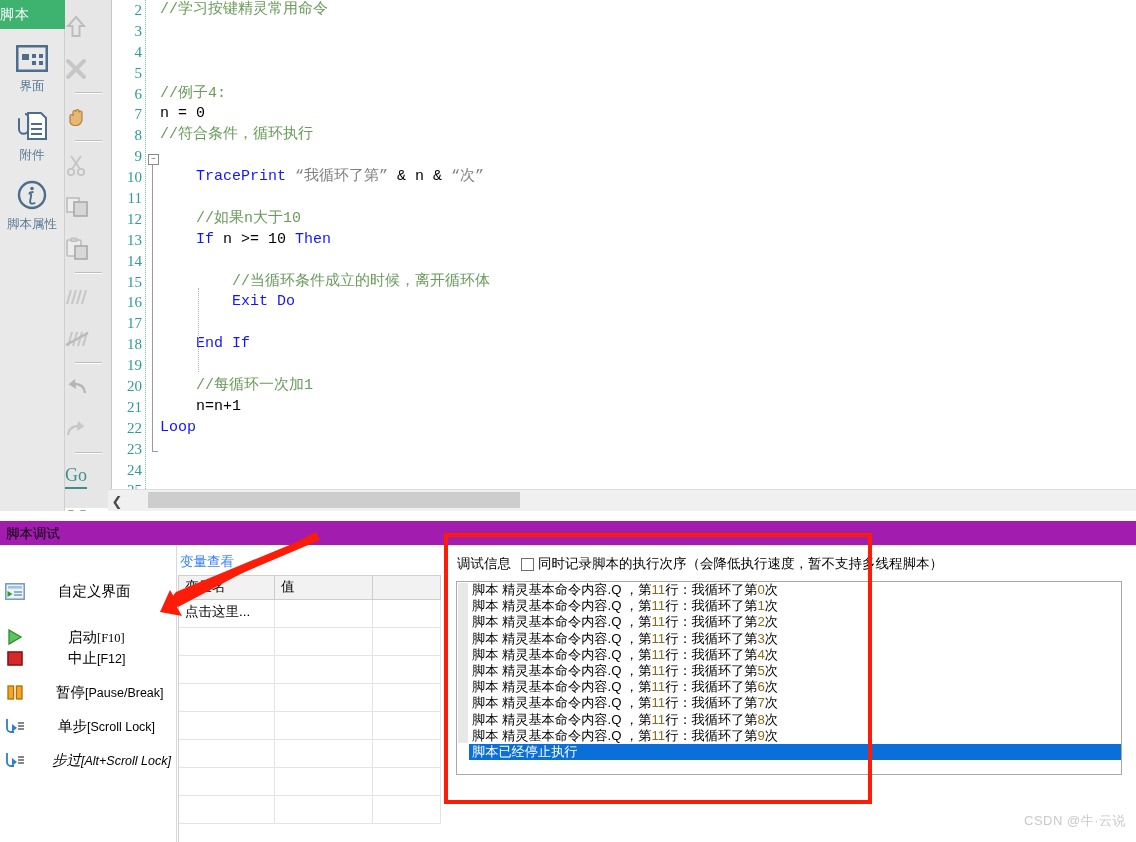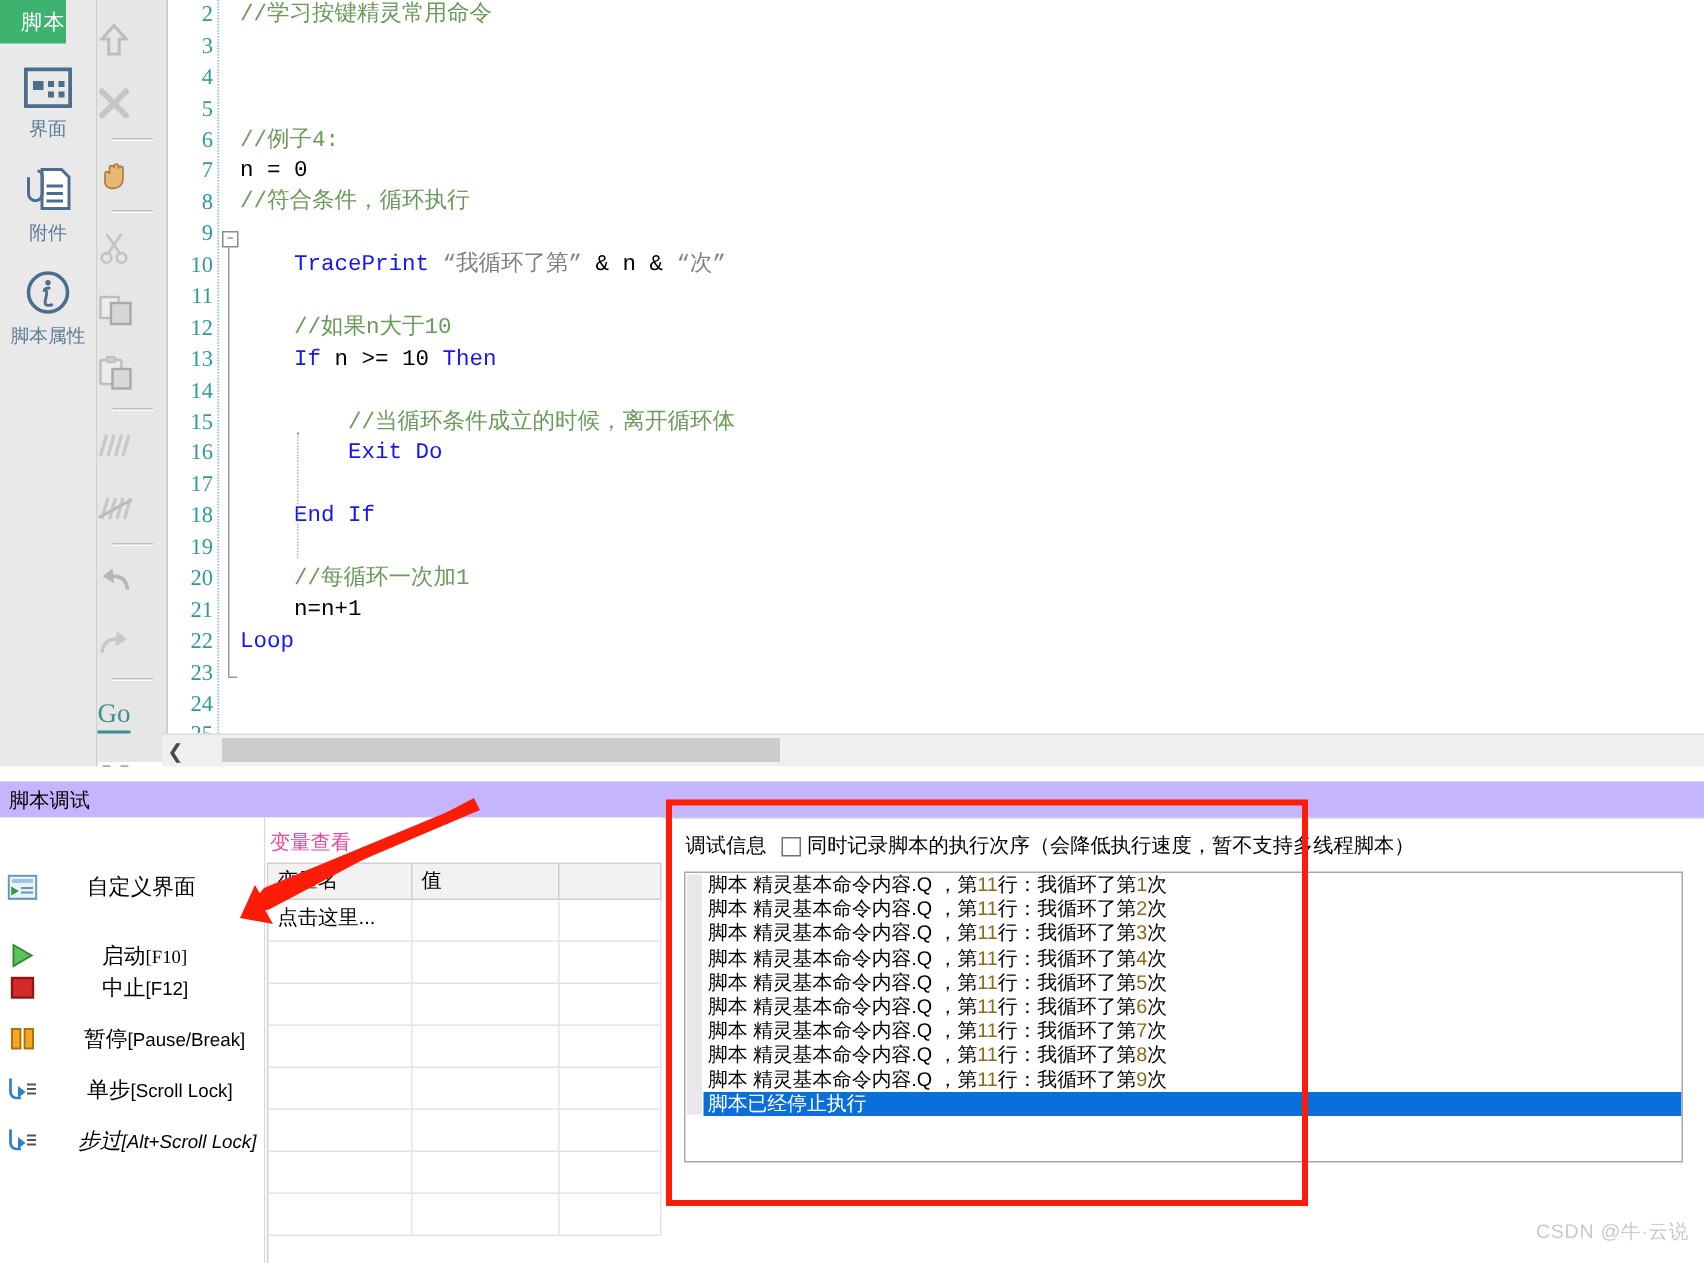--- a/index.html
+++ b/index.html
@@ -11,25 +11,25 @@
     position:relative;
   }
   
   #left-nav{
     position:absolute;left:0;top:0;width:65px;height:521px;
     background:#e9e9e9;
     border-right:1px solid #cfcfcf;
     box-sizing:border-box;
   }
   .nav-tab{
-    width:44px;height:29px;
+    width:65px;height:29px;
     background:#3eb370;
     color:#fff;
     font-size:14px;
-    display:flex;align-items:center;justify-content:flex-end;
+    display:flex;align-items:center;justify-content:flex-start;
     letter-spacing:1px;
   }
   .nav-item{
     margin-top:16px;
     display:flex;flex-direction:column;align-items:center;
     color:#4c6e8c;
     font-size:12px;
   }
   .nav-item .lbl{margin-top:3px;color:#5a7b96;font-size:12.5px;}
   
@@ -117,21 +117,21 @@
     background:#ffffff;
     border-bottom:1px solid #d9d9d9;
   }
   
   #debug-panel{
     position:absolute;left:0;top:521px;right:0;bottom:0;
     background:#ffffff;
   }
   #debug-title-bar{
     position:absolute;left:0;top:0;right:0;height:24px;
-    background:#c4b5fd;
+    background:#a21caf;
     border-bottom:1px solid #e2e2e2;
   }
   #debug-title{
     position:absolute;left:6px;top:4px;
     font-size:13.5px;color:#000;
   }
   
   #dbg-commands{
     position:absolute;left:0;top:24px;width:176px;bottom:0;
     background:#ffffff;
@@ -149,21 +149,21 @@
     font-size:14.5px;color:#000;white-space:nowrap;
   }
   .cmd-lbl .hk{font-size:12.5px;color:#000;}
   
   #var-watch{
     position:absolute;left:177px;top:24px;width:265px;bottom:0;
     background:#ffffff;
   }
   #var-watch-title{
     position:absolute;left:3px;top:8px;
-    font-size:13.5px;color:#ec4899;
+    font-size:13.5px;color:#3b82f6;
   }
   #var-table{
     position:absolute;left:1px;top:30px;width:263px;bottom:0;
     border:1px solid #d0d0d0;border-bottom:none;border-right:none;
     box-sizing:border-box;
   }
   .vt-head{
     display:flex;height:23px;background:#f2f2f2;
     border-bottom:1px solid #cdcdcd;
   }
@@ -596,20 +596,21 @@
 
   <div id="dbg-info">
     <div id="dbg-info-head">
       <span id="dbg-info-label">调试信息</span>
       <span id="log-checkbox"></span>
       <span id="log-checkbox-label">同时记录脚本的执行次序（会降低执行速度，暂不支持多线程脚本）</span>
     </div>
     <div id="log-list">
       <div id="log-scroll"></div>
       <div id="log-rows" style="margin-left:12px;">
+          <div class="log-row"><span>脚本 精灵基本命令内容.Q ，第</span><span class="ln">11</span><span>行：我循环了第</span><span class="ln">0</span><span>次</span></div>
           <div class="log-row"><span>脚本 精灵基本命令内容.Q ，第</span><span class="ln">11</span><span>行：我循环了第</span><span class="ln">1</span><span>次</span></div>
           <div class="log-row"><span>脚本 精灵基本命令内容.Q ，第</span><span class="ln">11</span><span>行：我循环了第</span><span class="ln">2</span><span>次</span></div>
           <div class="log-row"><span>脚本 精灵基本命令内容.Q ，第</span><span class="ln">11</span><span>行：我循环了第</span><span class="ln">3</span><span>次</span></div>
           <div class="log-row"><span>脚本 精灵基本命令内容.Q ，第</span><span class="ln">11</span><span>行：我循环了第</span><span class="ln">4</span><span>次</span></div>
           <div class="log-row"><span>脚本 精灵基本命令内容.Q ，第</span><span class="ln">11</span><span>行：我循环了第</span><span class="ln">5</span><span>次</span></div>
           <div class="log-row"><span>脚本 精灵基本命令内容.Q ，第</span><span class="ln">11</span><span>行：我循环了第</span><span class="ln">6</span><span>次</span></div>
           <div class="log-row"><span>脚本 精灵基本命令内容.Q ，第</span><span class="ln">11</span><span>行：我循环了第</span><span class="ln">7</span><span>次</span></div>
           <div class="log-row"><span>脚本 精灵基本命令内容.Q ，第</span><span class="ln">11</span><span>行：我循环了第</span><span class="ln">8</span><span>次</span></div>
           <div class="log-row"><span>脚本 精灵基本命令内容.Q ，第</span><span class="ln">11</span><span>行：我循环了第</span><span class="ln">9</span><span>次</span></div>
           <div class="log-row sel">脚本已经停止执行</div>

